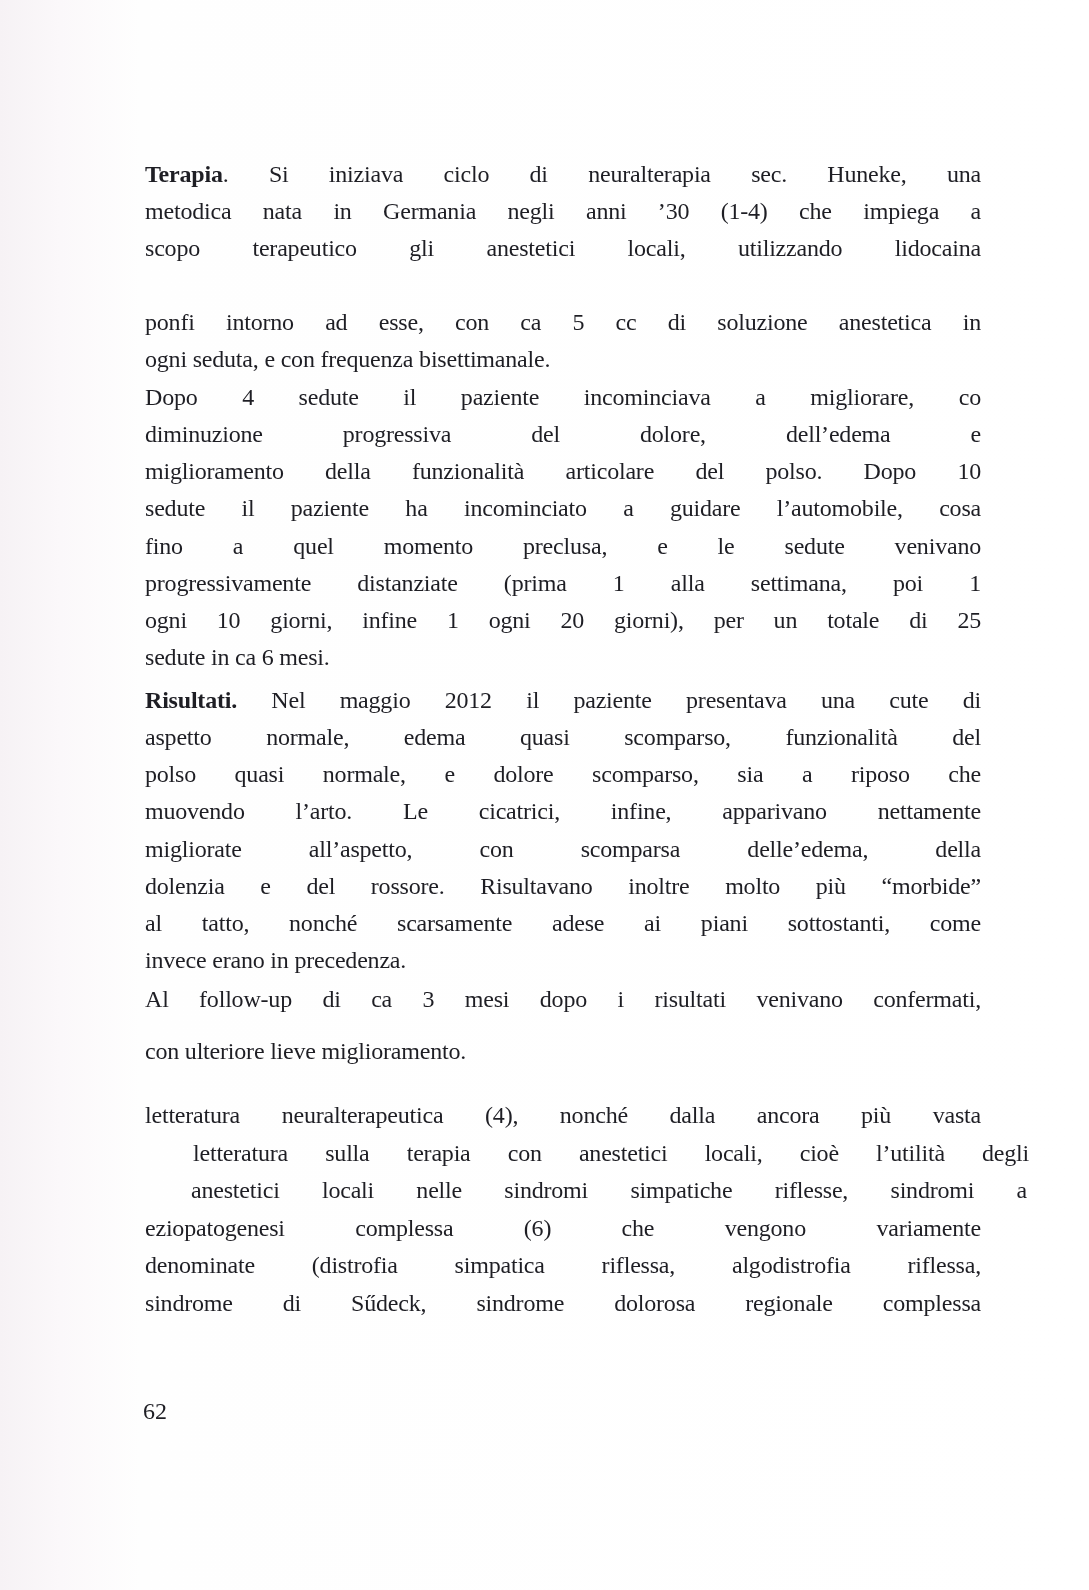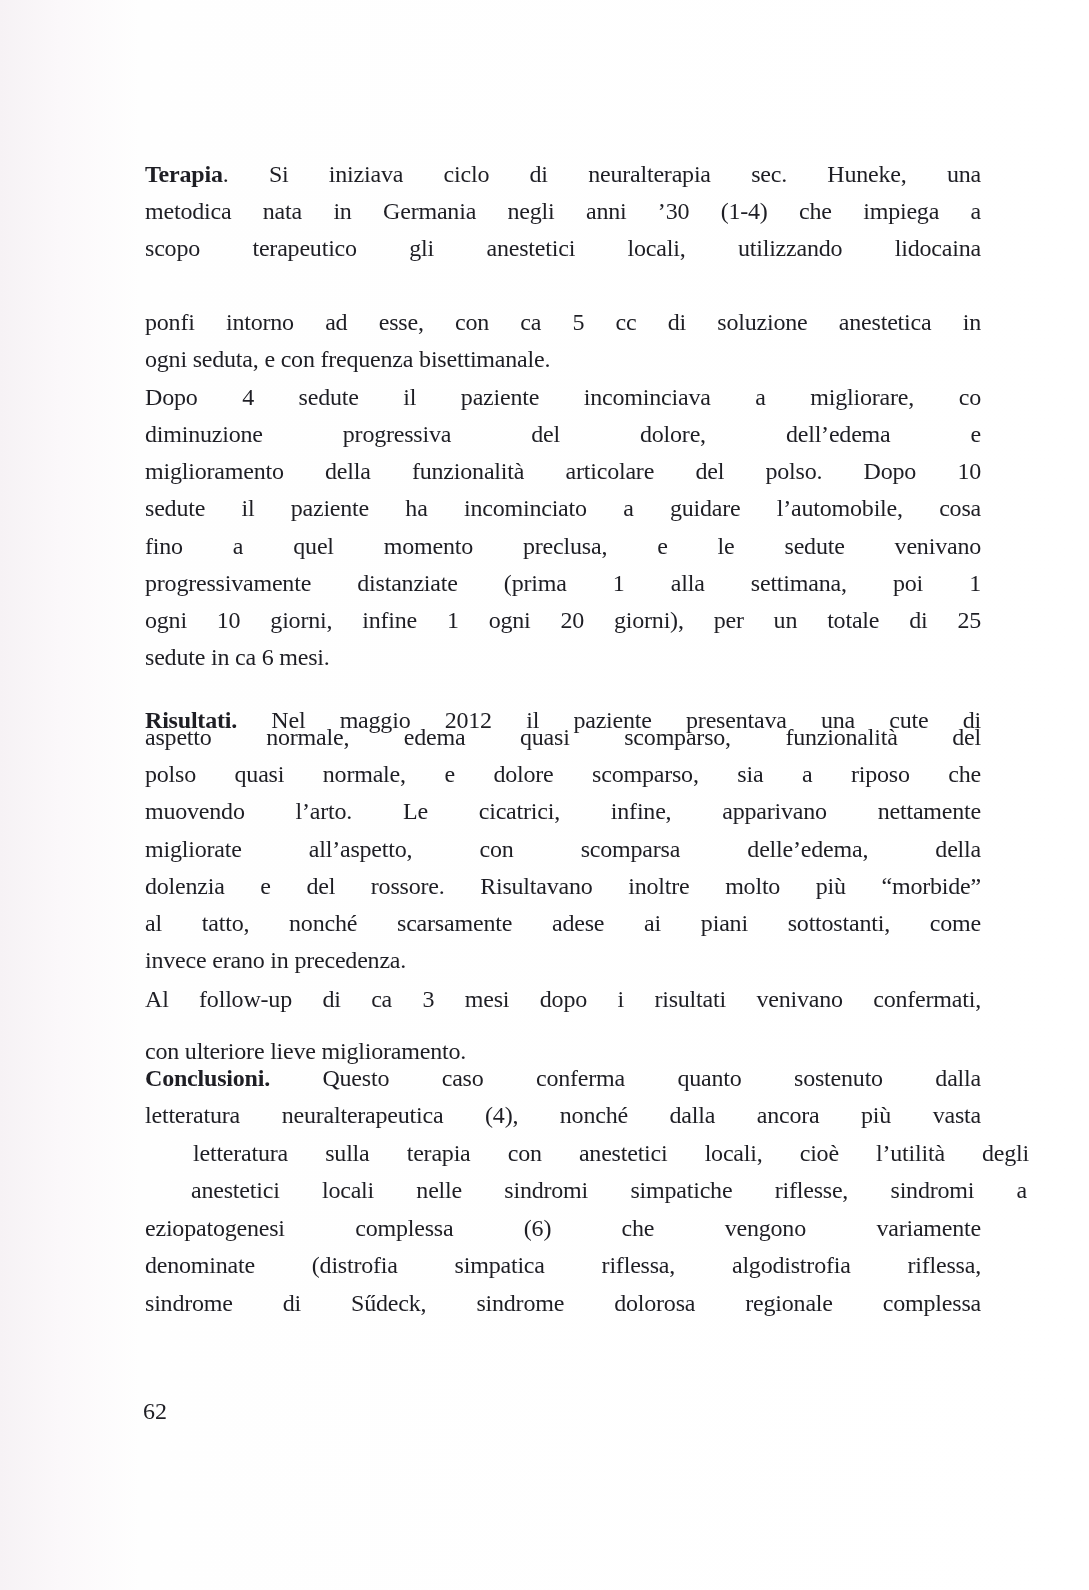--- a/index.html
+++ b/index.html
@@ -44,33 +44,32 @@
 
   <div class="line" style="top: 381px; white-space: normal; height: 32px; overflow: visible;">Dopo 4 sedute il paziente incominciava a migliorare, co</div>
   <div class="line" style="top: 418px; white-space: normal; height: 32px; overflow: visible;">diminuzione progressiva del dolore, dell’edema e</div>
   <div class="line" style="top: 455px; white-space: normal; height: 32px; overflow: visible;">miglioramento della funzionalità articolare del polso. Dopo 10</div>
   <div class="line" style="top: 492px; white-space: normal; height: 32px; overflow: visible;">sedute il paziente ha incominciato a guidare l’automobile, cosa</div>
   <div class="line" style="top: 530px; white-space: normal; height: 32px; overflow: visible;">fino a quel momento preclusa, e le sedute venivano</div>
   <div class="line" style="top: 567px; white-space: normal; height: 32px; overflow: visible;">progressivamente distanziate (prima 1 alla settimana, poi 1</div>
   <div class="line" style="top: 604px; white-space: normal; height: 32px; overflow: visible;">ogni 10 giorni, infine 1 ogni 20 giorni), per un totale di 25</div>
   <div class="line last" style="top: 641px; white-space: normal; height: 32px; overflow: visible;">sedute in ca 6 mesi.</div>
 
-  <div class="line" style="top: 684px; white-space: normal; height: 32px; overflow: visible; margin-top: 20px;"><b>Risultati.</b><span> Nel maggio 2012 il paziente presentava una cute di</span></div>
+  <div class="line" style="top: 684px; white-space: normal; height: 32px; overflow: visible;"><b>Risultati.</b><span> Nel maggio 2012 il paziente presentava una cute di</span></div>
   <div class="line" style="top: 721px; white-space: normal; height: 32px; overflow: visible;">aspetto normale, edema quasi scomparso, funzionalità del</div>
   <div class="line" style="top: 758px; white-space: normal; height: 32px; overflow: visible;">polso quasi normale, e dolore scomparso, sia a riposo che</div>
   <div class="line" style="top: 795px; white-space: normal; height: 32px; overflow: visible;">muovendo l’arto. Le cicatrici, infine, apparivano nettamente</div>
   <div class="line" style="top: 833px; white-space: normal; height: 32px; overflow: visible;">migliorate all’aspetto, con scomparsa delle’edema, della</div>
   <div class="line" style="top: 870px; white-space: normal; height: 32px; overflow: visible;">dolenzia e del rossore. Risultavano inoltre molto più “morbide”</div>
   <div class="line" style="top: 907px; white-space: normal; height: 32px; overflow: visible;">al tatto, nonché scarsamente adese ai piani sottostanti, come</div>
   <div class="line last" style="top: 944px; white-space: normal; height: 32px; overflow: visible;">invece erano in precedenza.</div>
 
   <div class="line" style="top: 983px; white-space: normal; height: 32px; overflow: visible;">Al follow-up di ca 3 mesi dopo i risultati venivano confermati,</div>
   <div class="line last" style="top: 1021px; white-space: normal; height: 32px; overflow: visible; margin-top: 14px;">con ulteriore lieve miglioramento.</div>
 
-  <div class="line" style="top: 1062px; white-space: normal; height: 32px; overflow: visible;"><b>Conclusioni.</b><span> Questo caso conferma quanto sostenuto dalla</span></div>
   <div class="line" style="top: 1099px; white-space: normal; height: 32px; overflow: visible;">letteratura neuralterapeutica (4), nonché dalla ancora più vasta</div>
   <div class="line" style="top: 1137px; white-space: normal; height: 32px; overflow: visible; margin-left: 48px;">letteratura sulla terapia con anestetici locali, cioè l’utilità degli</div>
   <div class="line" style="top: 1174px; white-space: normal; height: 32px; overflow: visible; margin-left: 46px;">anestetici locali nelle sindromi simpatiche riflesse, sindromi a</div>
   <div class="line" style="top: 1212px; white-space: normal; height: 32px; overflow: visible;">eziopatogenesi complessa (6) che vengono variamente</div>
   <div class="line" style="top: 1249px; white-space: normal; height: 32px; overflow: visible;">denominate (distrofia simpatica riflessa, algodistrofia riflessa,</div>
   <div class="line" style="top: 1287px; white-space: normal; height: 32px; overflow: visible;">sindrome di Sűdeck, sindrome dolorosa regionale complessa</div>
 
   <div class="pagenum">62</div>
 </div>
 

